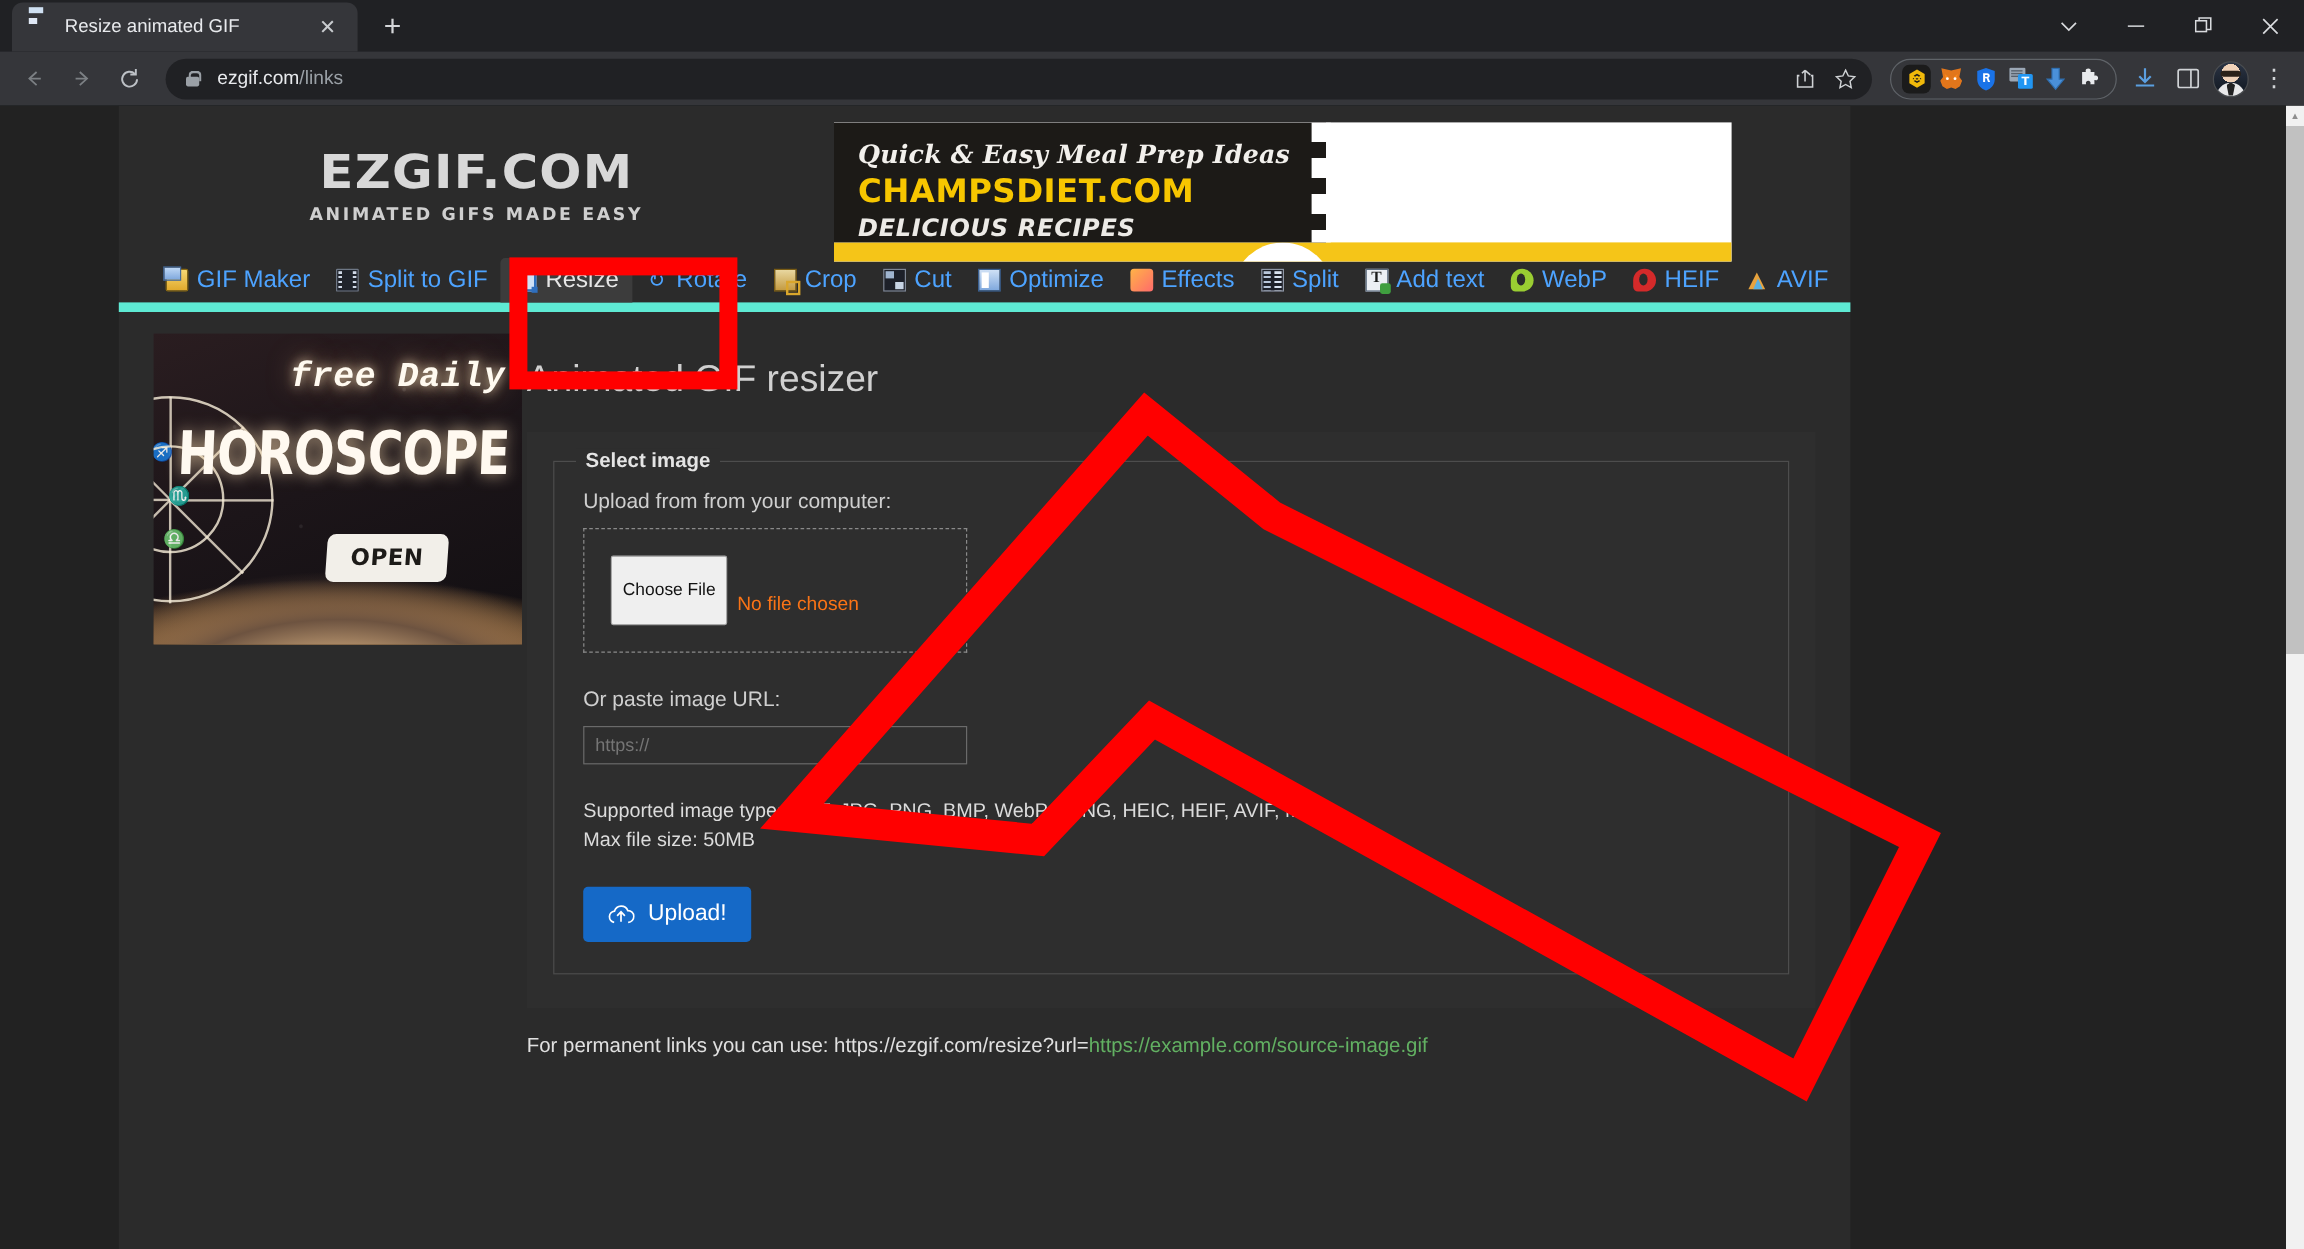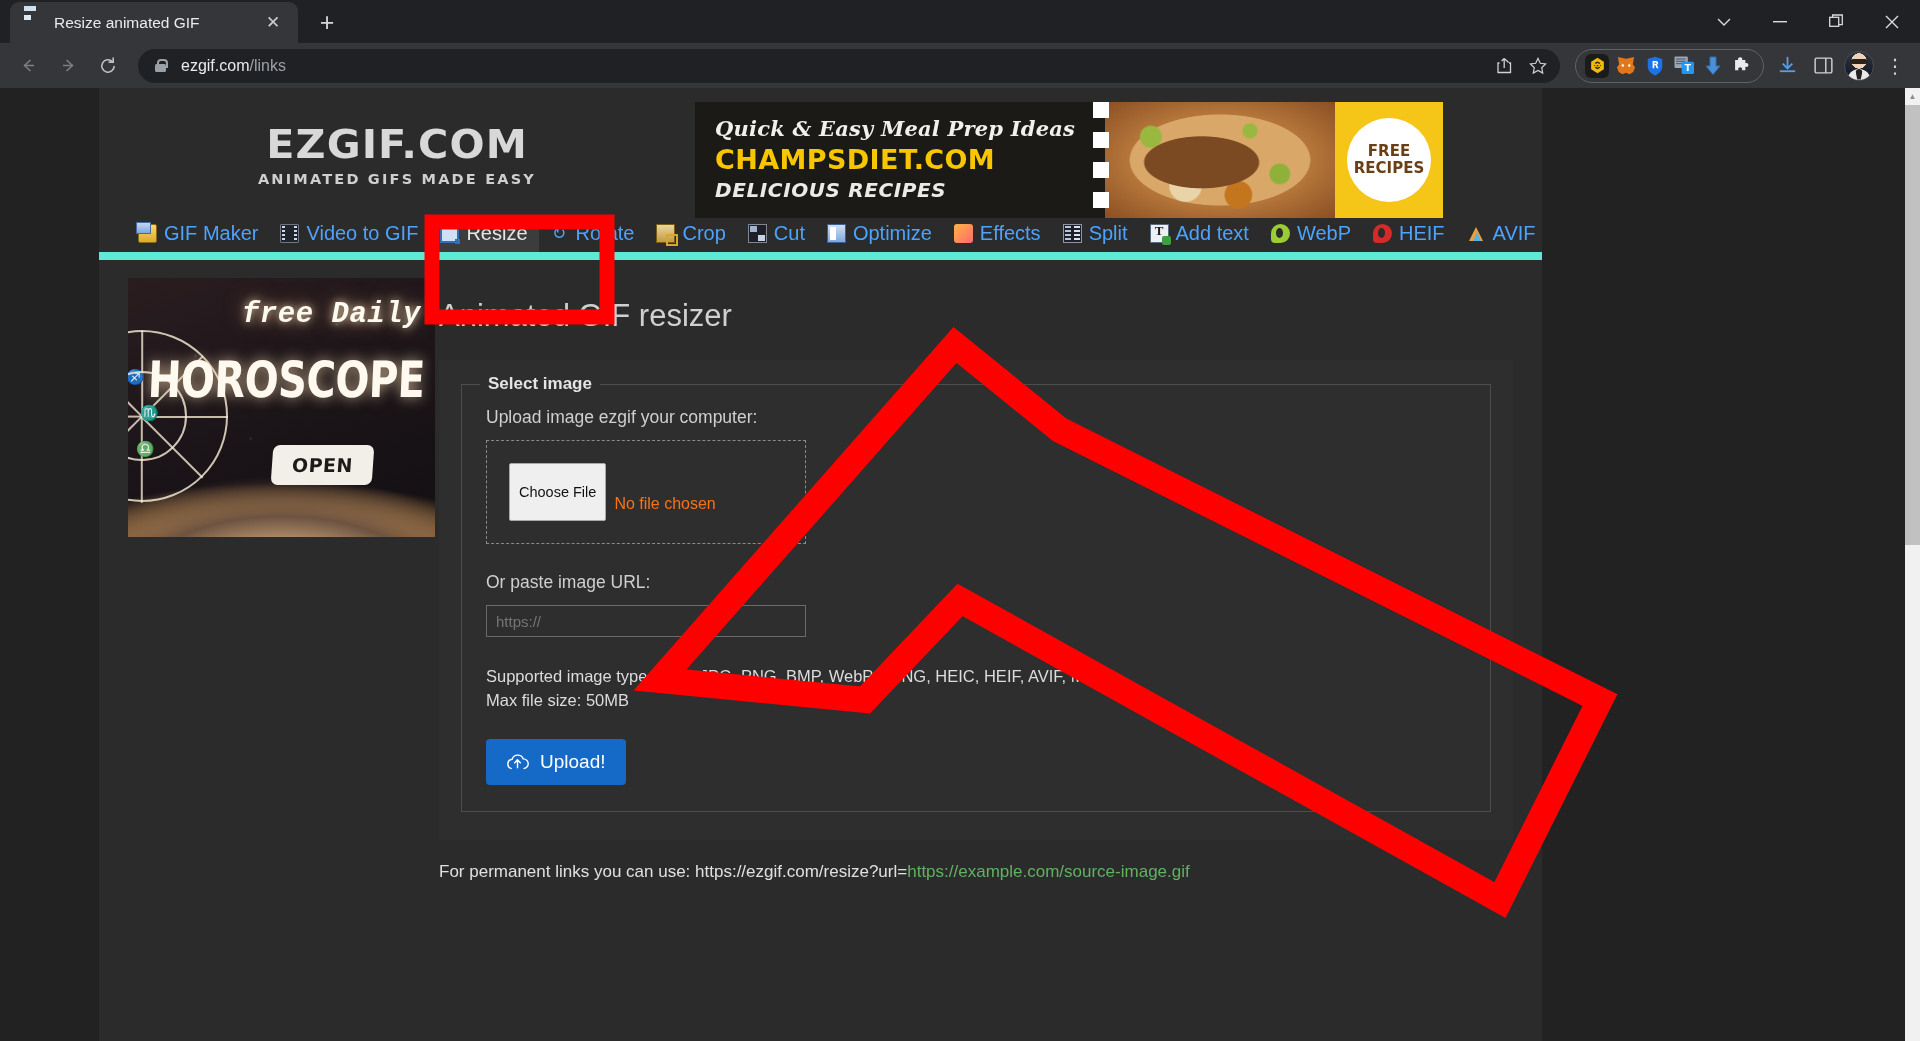--- a/index.html
+++ b/index.html
@@ -189,21 +189,21 @@
   }
   .logo-sub {
     font-family: "DejaVu Sans", sans-serif;
     font-weight: bold; font-size: 14.5px; letter-spacing: 2.2px;
     color: #cfcfcf; margin-top: 7px;
   }
 
   .ad-banner {
     width: 748px; height: 116px; margin-top: 4px;
     background: #ffffff;
-    display: flex; position: relative; overflow: hidden;
+    display: flex; position: relative; overflow: hidden; flex-direction: column;
   }
   .ad-left {
     width: 410px; background: #1c1a17; height: 100%;
     padding: 14px 0 0 20px; position: relative;
   }
   .ad-line1 {
     font-family: "DejaVu Serif", serif; font-style: italic; font-weight: bold;
     font-size: 21px; color: #f2f0ec; letter-spacing: .2px;
   }
   .ad-line2 {
@@ -580,21 +580,21 @@
           </div>
         </div>
 
         <div class="navbar">
           <div class="navitem">
             <span class="nav-ico ico-gifmaker"></span>
             <span>GIF Maker</span>
           </div>
           <div class="navitem">
             <span class="nav-ico ico-video"></span>
-            <span>Video to GIF</span>
+            <span>Split to GIF</span>
           </div>
           <div class="navitem active">
             <span class="nav-ico ico-resize"></span>
             <span>Resize</span>
           </div>
           <div class="navitem">
             <span class="nav-ico ico-rotate">↻</span>
             <span>Rotate</span>
           </div>
           <div class="navitem">
@@ -660,21 +660,21 @@
             </div>
           </div>
 
           <div class="main-col">
             <h1 class="page-title">Animated GIF resizer</h1>
 
             <div class="panel">
               <div class="fieldset">
                 <div class="legend">Select image</div>
 
-                <div class="flabel">Upload image ezgif your computer:</div>
+                <div class="flabel">Upload from from your computer:</div>
                 <div class="dropzone">
                   <div class="filebtn-row">
                     <button class="choose-file">Choose File</button>
                     <span class="nofile">No file chosen</span>
                   </div>
                 </div>
 
                 <div class="spacer-24"></div>
                 <div class="flabel">Or paste image URL:</div>
                 <input class="url-input" type="text" placeholder="https://" style="">

